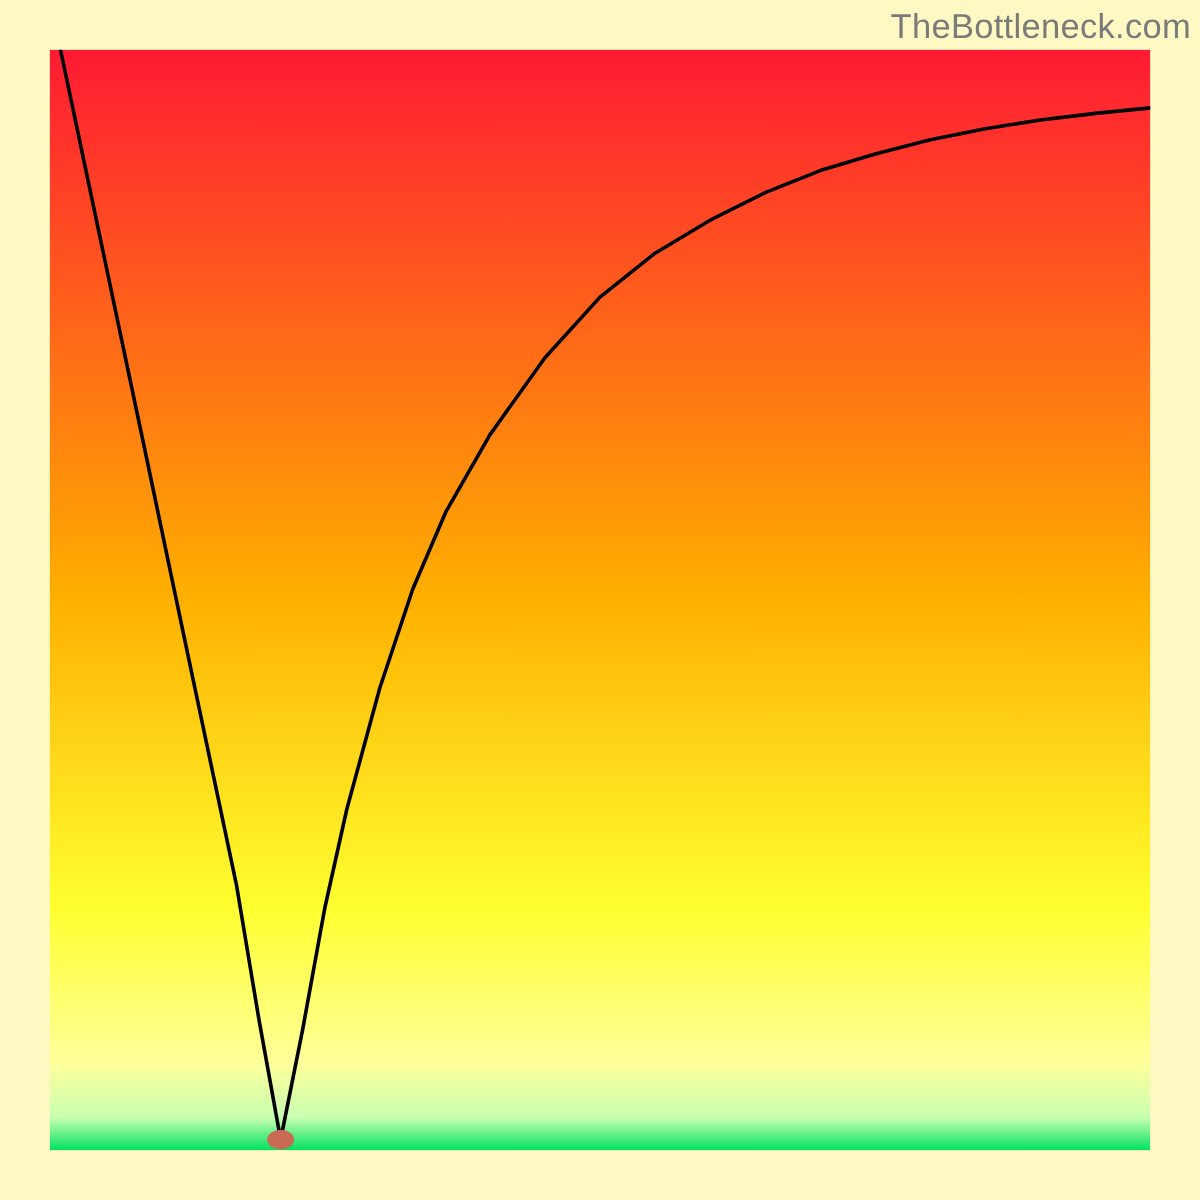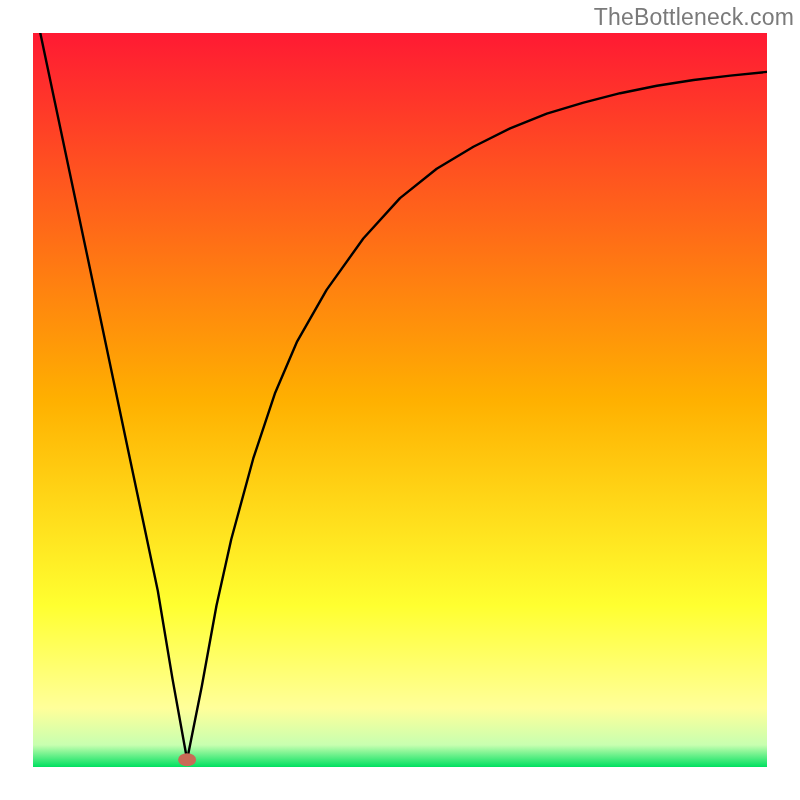--- a/index.html
+++ b/index.html
@@ -1,16 +1,16 @@
 <!DOCTYPE html>
 <html><head>
 <meta charset="utf-8">
 <style>
   html,body{margin:0;padding:0;width:800px;height:800px;overflow:hidden;background:#000;font-family:Arial,Helvetica,sans-serif}
-  .frame{position:absolute;left:0;top:0;width:800px;height:800px;background:#ffffff}
+  .frame{position:absolute;left:0;top:0;width:800px;height:800px;background:#fef9c3}
   .plot{position:absolute;left:33px;top:33px;width:734px;height:734px;overflow:hidden}
   .attr{position:absolute;right:6px;top:4px;color:#7a7a7a;font-size:23px;letter-spacing:.2px}
 </style>
 </head>
 <body>
 <div class="frame">
   <div class="plot">
     <svg width="734" height="734" viewBox="0 0 734 734" preserveAspectRatio="none">
       <defs>
         <linearGradient id="bg" x1="0" y1="0" x2="0" y2="1">

